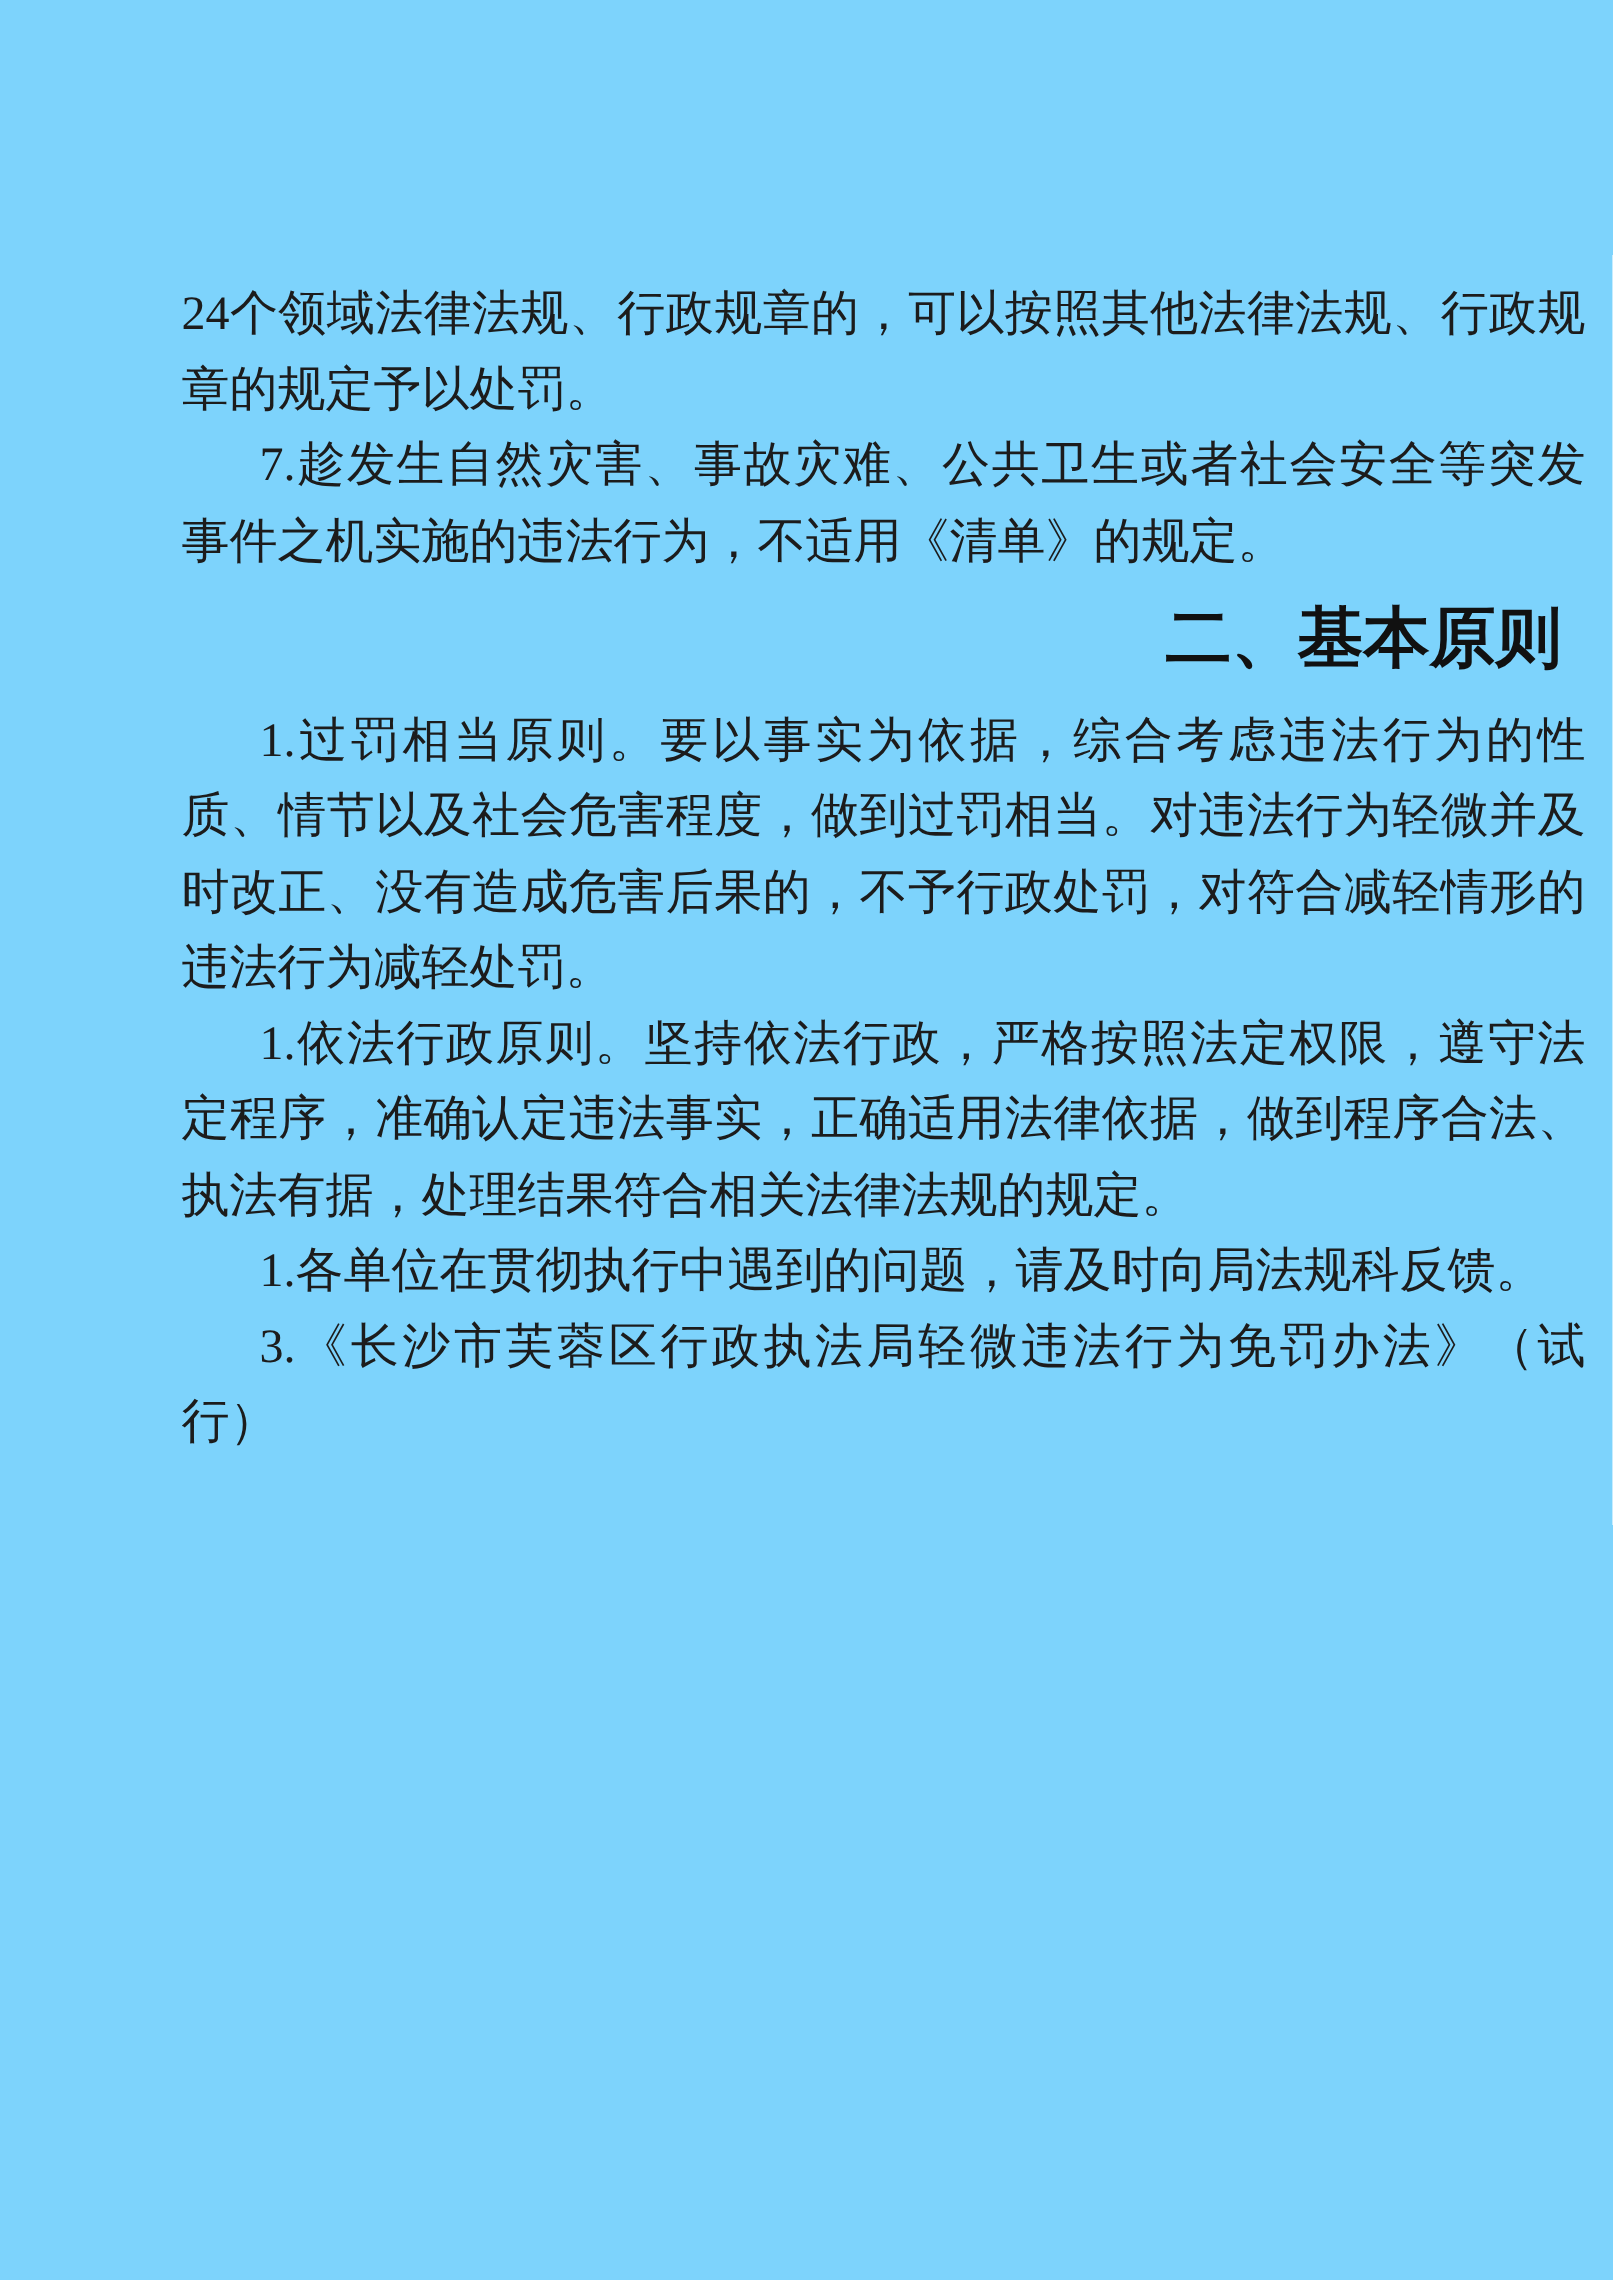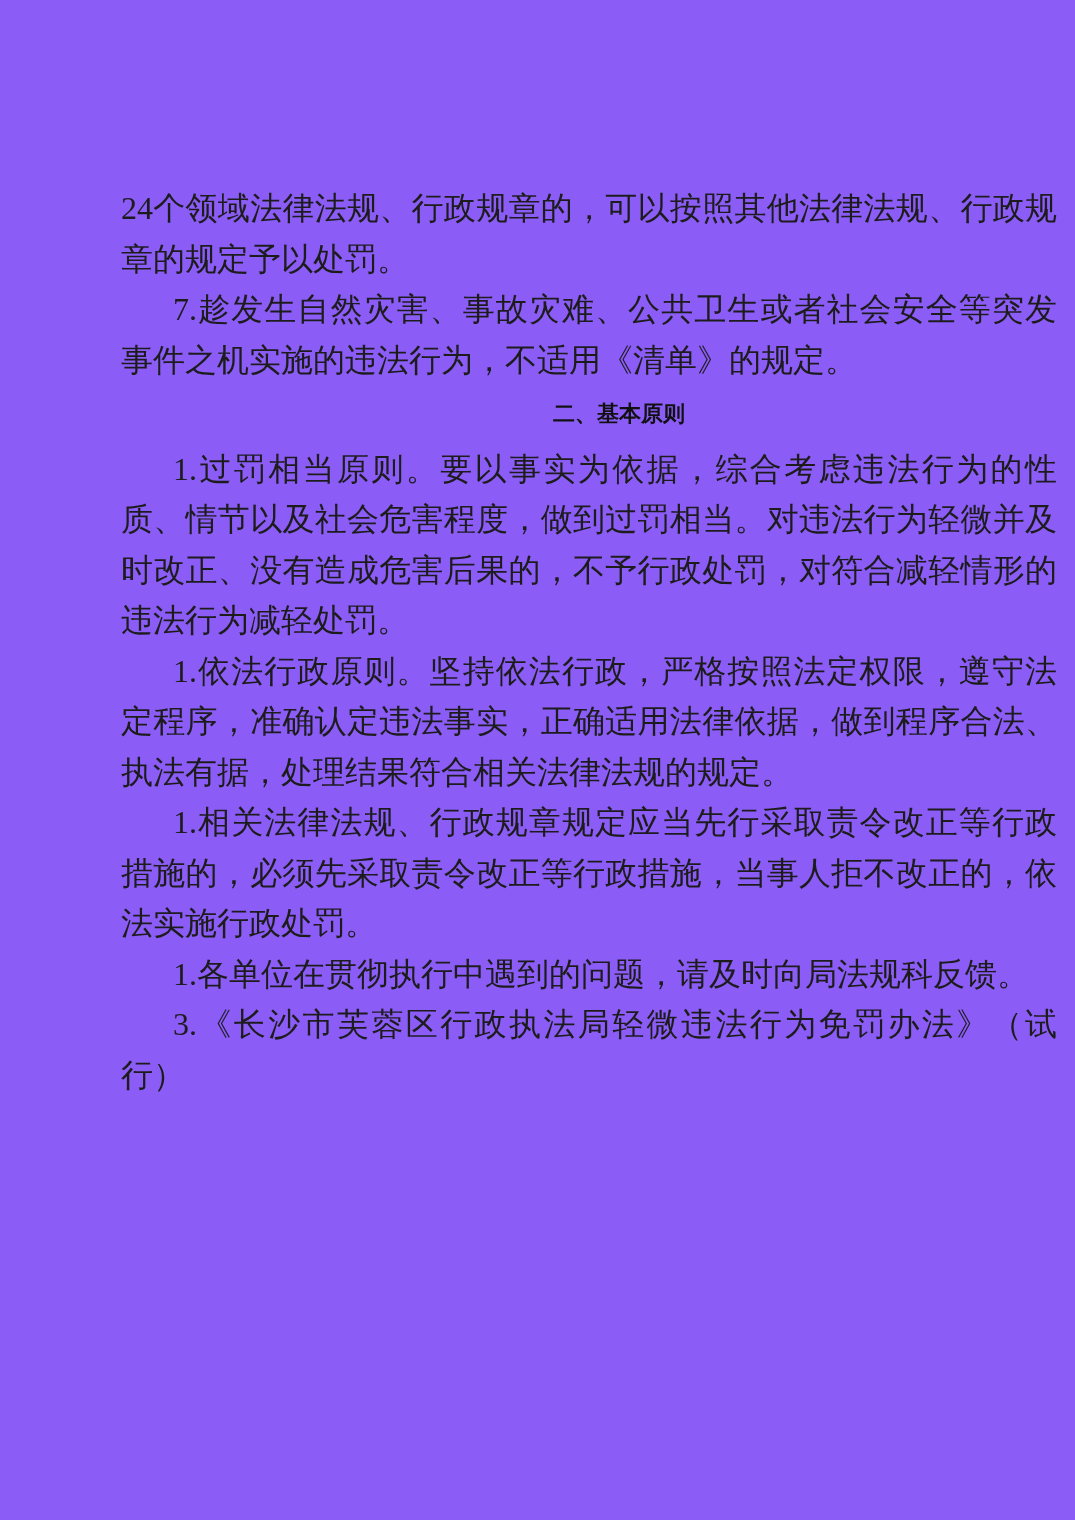--- a/index.html
+++ b/index.html
@@ -9,21 +9,21 @@
   }
   body {
     width: 1075px;
     height: 1520px;
     overflow: hidden;
   }
   .page {
     position: relative;
     width: 1075px;
     height: 1520px;
-    background: #8b5cf6;
+    background: #7dd3fc;
   }
   .content {
     position: absolute;
     left: 121px;
     top: 183px;
     width: 936px;
   }
   p.par {
     margin: 0;
     padding: 0;
@@ -35,38 +35,37 @@
     text-justify: inter-character;
     overflow-wrap: break-word;
   }
   p.par.indent {
     text-indent: 52px;
   }
   p.par.no-indent {
     text-indent: 0;
   }
   p.heading {
-    margin: 4px;
+    margin: 16px;
     padding: 0;
     font-family: "Liberation Sans", "DejaVu Sans", sans-serif;
     font-weight: bold;
-    font-size: 22px;
+    font-size: 44px;
     line-height: 50.5px;
     color: #111111;
     text-indent: 60px;
-    text-align: center;
+    text-align: right;
   }
 </style>
 </head>
 <body>
 
 <div class="page">
   <div class="content">
     <p class="par no-indent">24个领域法律法规、行政规章的，可以按照其他法律法规、行政规章的规定予以处罚。</p>
     <p class="par indent">7.趁发生自然灾害、事故灾难、公共卫生或者社会安全等突发事件之机实施的违法行为，不适用《清单》的规定。</p>
     <p class="heading">二、基本原则</p>
     <p class="par indent">1.过罚相当原则。要以事实为依据，综合考虑违法行为的性质、情节以及社会危害程度，做到过罚相当。对违法行为轻微并及时改正、没有造成危害后果的，不予行政处罚，对符合减轻情形的违法行为减轻处罚。</p>
     <p class="par indent">1.依法行政原则。坚持依法行政，严格按照法定权限，遵守法定程序，准确认定违法事实，正确适用法律依据，做到程序合法、执法有据，处理结果符合相关法律法规的规定。</p>
-    <p class="par indent">1.相关法律法规、行政规章规定应当先行采取责令改正等行政措施的，必须先采取责令改正等行政措施，当事人拒不改正的，依法实施行政处罚。</p>
     <p class="par indent">1.各单位在贯彻执行中遇到的问题，请及时向局法规科反馈。</p>
     <p class="par indent">3.《长沙市芙蓉区行政执法局轻微违法行为免罚办法》（试行）</p>
   </div>
 </div>
 
 </body></html>

